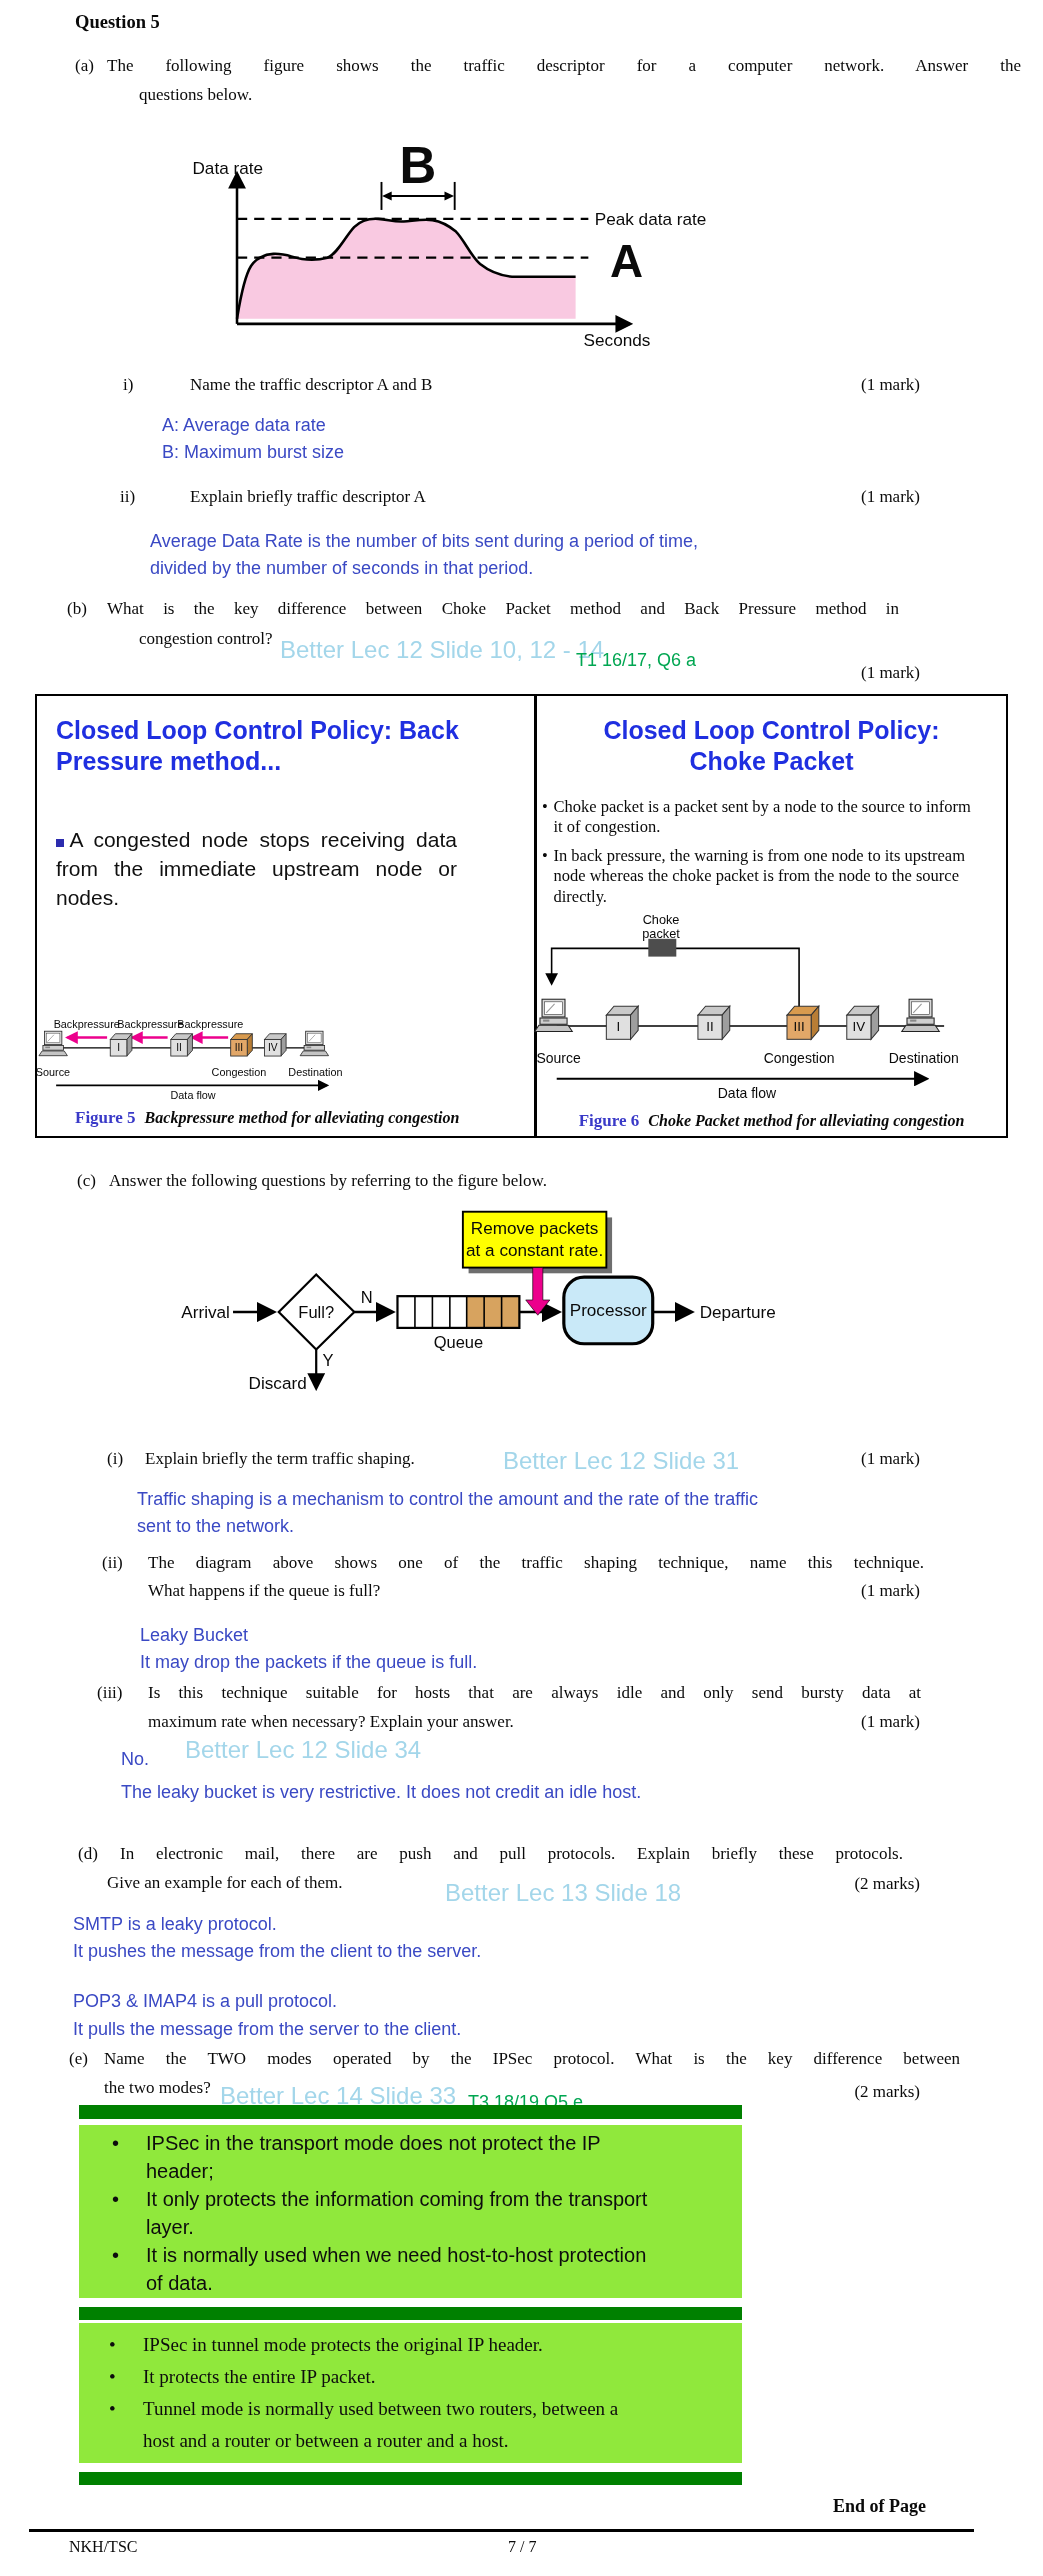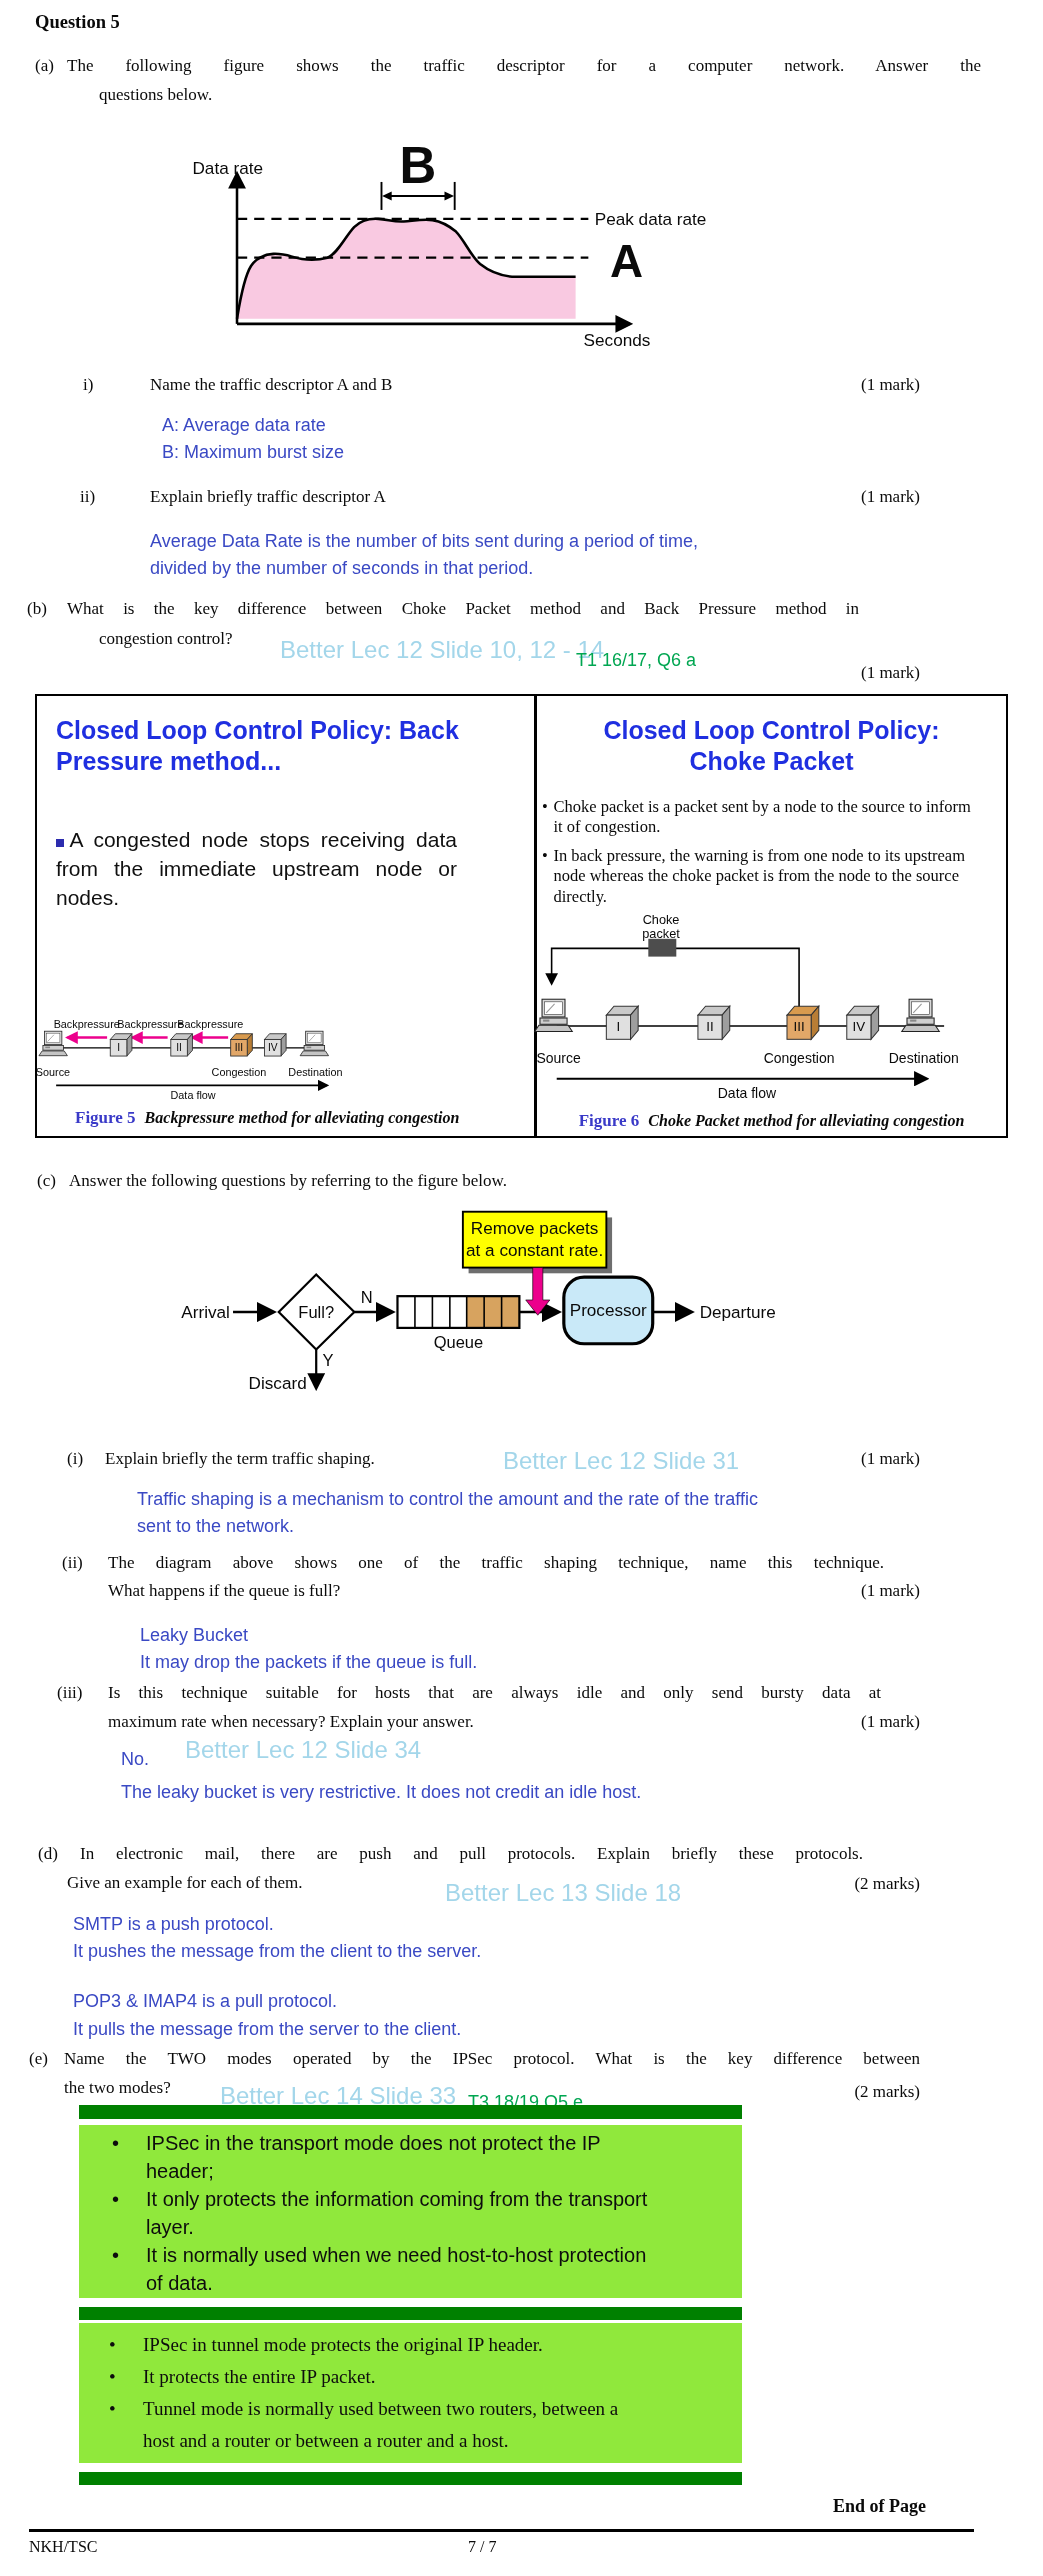--- a/index.html
+++ b/index.html
@@ -1,18 +1,18 @@
 <!DOCTYPE html>
 <html style="font-size:10.2px"><head>
 <meta charset="utf-8">
 <style>
   html,body{margin:0;padding:0;background:#ffffff;}
   #page{position:relative;width:1044px;height:2576px;background:#ffffff;overflow:hidden;}
   .abs{position:absolute;}
-  .q{position:absolute;font-family:"Liberation Serif",serif;font-size:17px;color:#0a0a0a;white-space:nowrap;}
+  .q{position:absolute;font-family:"Liberation Serif",serif;font-size:17px;color:#0a0a0a;white-space:nowrap;margin-left:40px;}
   .qb{font-weight:bold;}
   .qj{white-space:normal;text-align:justify;text-align-last:justify;}
   .marks{position:absolute;right:124px;font-family:"Liberation Serif",serif;font-size:17px;color:#0a0a0a;white-space:nowrap;text-align:center;}
   .ans{position:absolute;font-family:"Liberation Sans",sans-serif;font-size:18px;color:#3a49c4;white-space:nowrap;}
   .annb{position:absolute;font-family:"Liberation Sans",sans-serif;font-size:24px;color:#a3d6ea;white-space:nowrap;}
   .anng{position:absolute;font-family:"Liberation Sans",sans-serif;font-size:18px;color:#00a651;white-space:nowrap;}
   .bbox{position:absolute;left:35px;top:694px;width:969px;height:440px;border:2.5px solid #000;background:#fff;}
   .bdiv{position:absolute;left:497px;top:0;width:2.5px;height:440px;background:#000;}
   .bcell{position:absolute;top:0;height:440px;}
   .slide-title{position:absolute;font-family:"Liberation Sans",sans-serif;font-weight:bold;font-size:25px;line-height:31px;color:#1f2fe0;white-space:nowrap;}
@@ -308,21 +308,21 @@
   <div class="marks" style="top:1712px;">(1 mark)</div>
   <div class="annb" style="left:185px;top:1736px;">Better Lec 12 Slide 34</div>
   <div class="ans" style="left:121px;top:1749px;">No.</div>
   <div class="ans" style="left:121px;top:1782px;">The leaky bucket is very restrictive. It does not credit an idle host.</div>
 
   <div class="q" style="left:38px;top:1844px;">(d)</div>
   <div class="q qj" style="left:80px;top:1844px;width:783px;">In electronic mail, there are push and pull protocols. Explain briefly these protocols.</div>
   <div class="q" style="left:67px;top:1873px;">Give an example for each of them.</div>
   <div class="annb" style="left:445px;top:1879px;">Better Lec 13 Slide 18</div>
   <div class="marks" style="top:1874px;">(2 marks)</div>
-  <div class="ans" style="left:73px;top:1914px;">SMTP is a push protocol.</div>
+  <div class="ans" style="left:73px;top:1914px;">SMTP is a leaky protocol.</div>
   <div class="ans" style="left:73px;top:1941px;">It pushes the message from the client to the server.</div>
   <div class="ans" style="left:73px;top:1991px;">POP3 &amp; IMAP4 is a pull protocol.</div>
   <div class="ans" style="left:73px;top:2019px;">It pulls the message from the server to the client.</div>
 
   <div class="q" style="left:29px;top:2049px;">(e)</div>
   <div class="q qj" style="left:64px;top:2049px;width:856px;">Name the TWO modes operated by the IPSec protocol. What is the key difference between</div>
   <div class="q" style="left:64px;top:2078px;">the two modes?</div>
   <div class="annb" style="left:220px;top:2082px;">Better Lec 14 Slide 33</div>
   <div class="anng" style="left:468px;top:2092px;">T3 18/19 Q5 e</div>
   <div class="marks" style="top:2082px;">(2 marks)</div>

